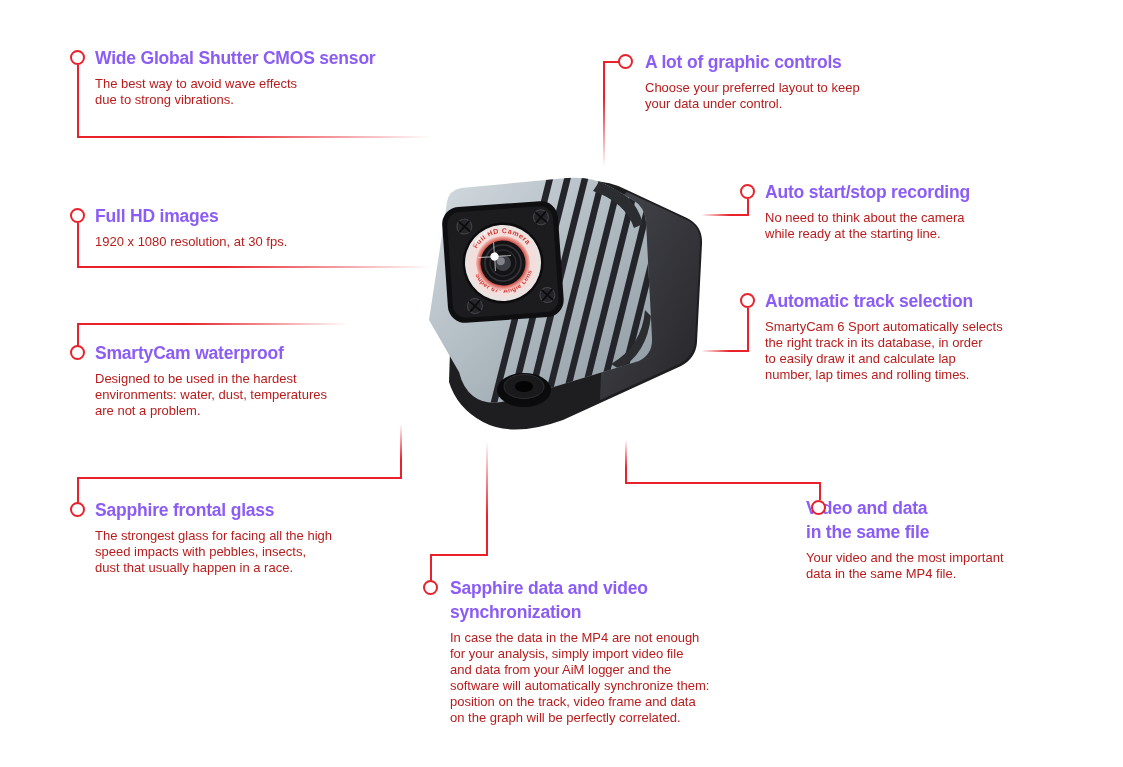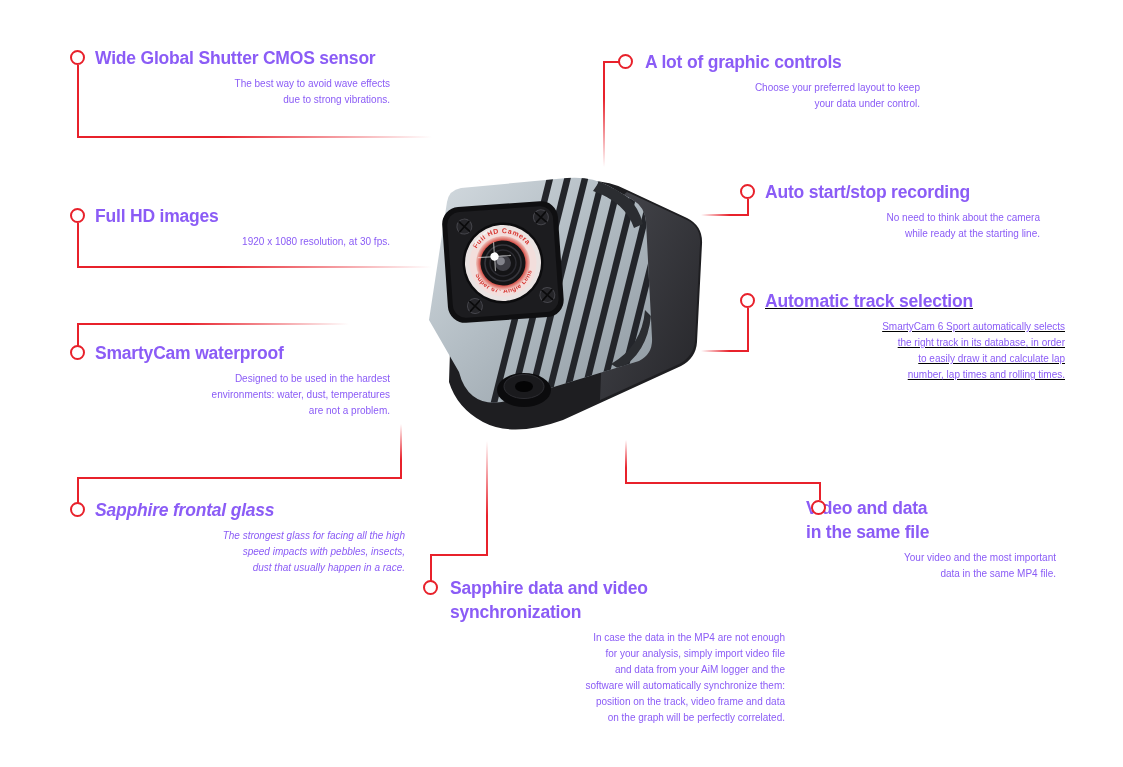--- a/index.html
+++ b/index.html
@@ -8,22 +8,22 @@
     font-family:"Liberation Sans",sans-serif;overflow:hidden;
     --red:#e8212b;
   }
   
   .feature{position:absolute;}
   .feature h3{
     margin:0;font-size:17.5px;line-height:24px;font-weight:bold;
     color:#8b5cf6;letter-spacing:-0.2px;white-space:pre-line;
   }
   .feature p{
-    margin:6px 0 0 0;font-size:10px;line-height:16px;
-    color:#8b5cf6;white-space:pre-line;text-align:right;
+    margin:6px 0 0 0;font-size:13px;line-height:16px;
+    color:#b91c1c;white-space:pre-line;
   }
   
   .marker{
     position:absolute;width:11px;height:11px;border-radius:50%;
     border:2.5px solid var(--red);background:#fff;z-index:3;box-sizing:content-box;
   }
   
   .seg{position:absolute;background:var(--red);z-index:2;}
   .seg.h{height:2px;}
   .seg.v{width:2px;}
@@ -186,21 +186,21 @@
     <p>1920 x 1080 resolution, at 30 fps.</p>
   </div>
 
   <div class="feature" style="left:95px;top:341px;width:295px;">
     <h3>SmartyCam waterproof</h3>
     <p>Designed to be used in the hardest
 environments: water, dust, temperatures
 are not a problem.</p>
   </div>
 
-  <div class="feature" style="left:95px;top:498px;width:310px;font-style:italic;">
+  <div class="feature" style="left:95px;top:498px;width:310px;">
     <h3>Sapphire frontal glass</h3>
     <p>The strongest glass for facing all the high
 speed impacts with pebbles, insects,
 dust that usually happen in a race.</p>
   </div>
 
   <div class="feature" style="left:450px;top:576px;width:335px;">
     <h3>Sapphire data and video
 synchronization</h3>
     <p>In case the data in the MP4 are not enough
@@ -216,21 +216,21 @@
     <p>Choose your preferred layout to keep
 your data under control.</p>
   </div>
 
   <div class="feature" style="left:765px;top:180px;width:275px;">
     <h3>Auto start/stop recording</h3>
     <p>No need to think about the camera
 while ready at the starting line.</p>
   </div>
 
-  <div class="feature" style="left:765px;top:289px;width:300px;text-decoration:underline;">
+  <div class="feature" style="left:765px;top:289px;width:300px;">
     <h3>Automatic track selection</h3>
     <p>SmartyCam 6 Sport automatically selects
 the right track in its database, in order
 to easily draw it and calculate lap
 number, lap times and rolling times.</p>
   </div>
 
   <div class="feature" style="left:806px;top:496px;width:250px;">
     <h3>Video and data
 in the same file</h3>

